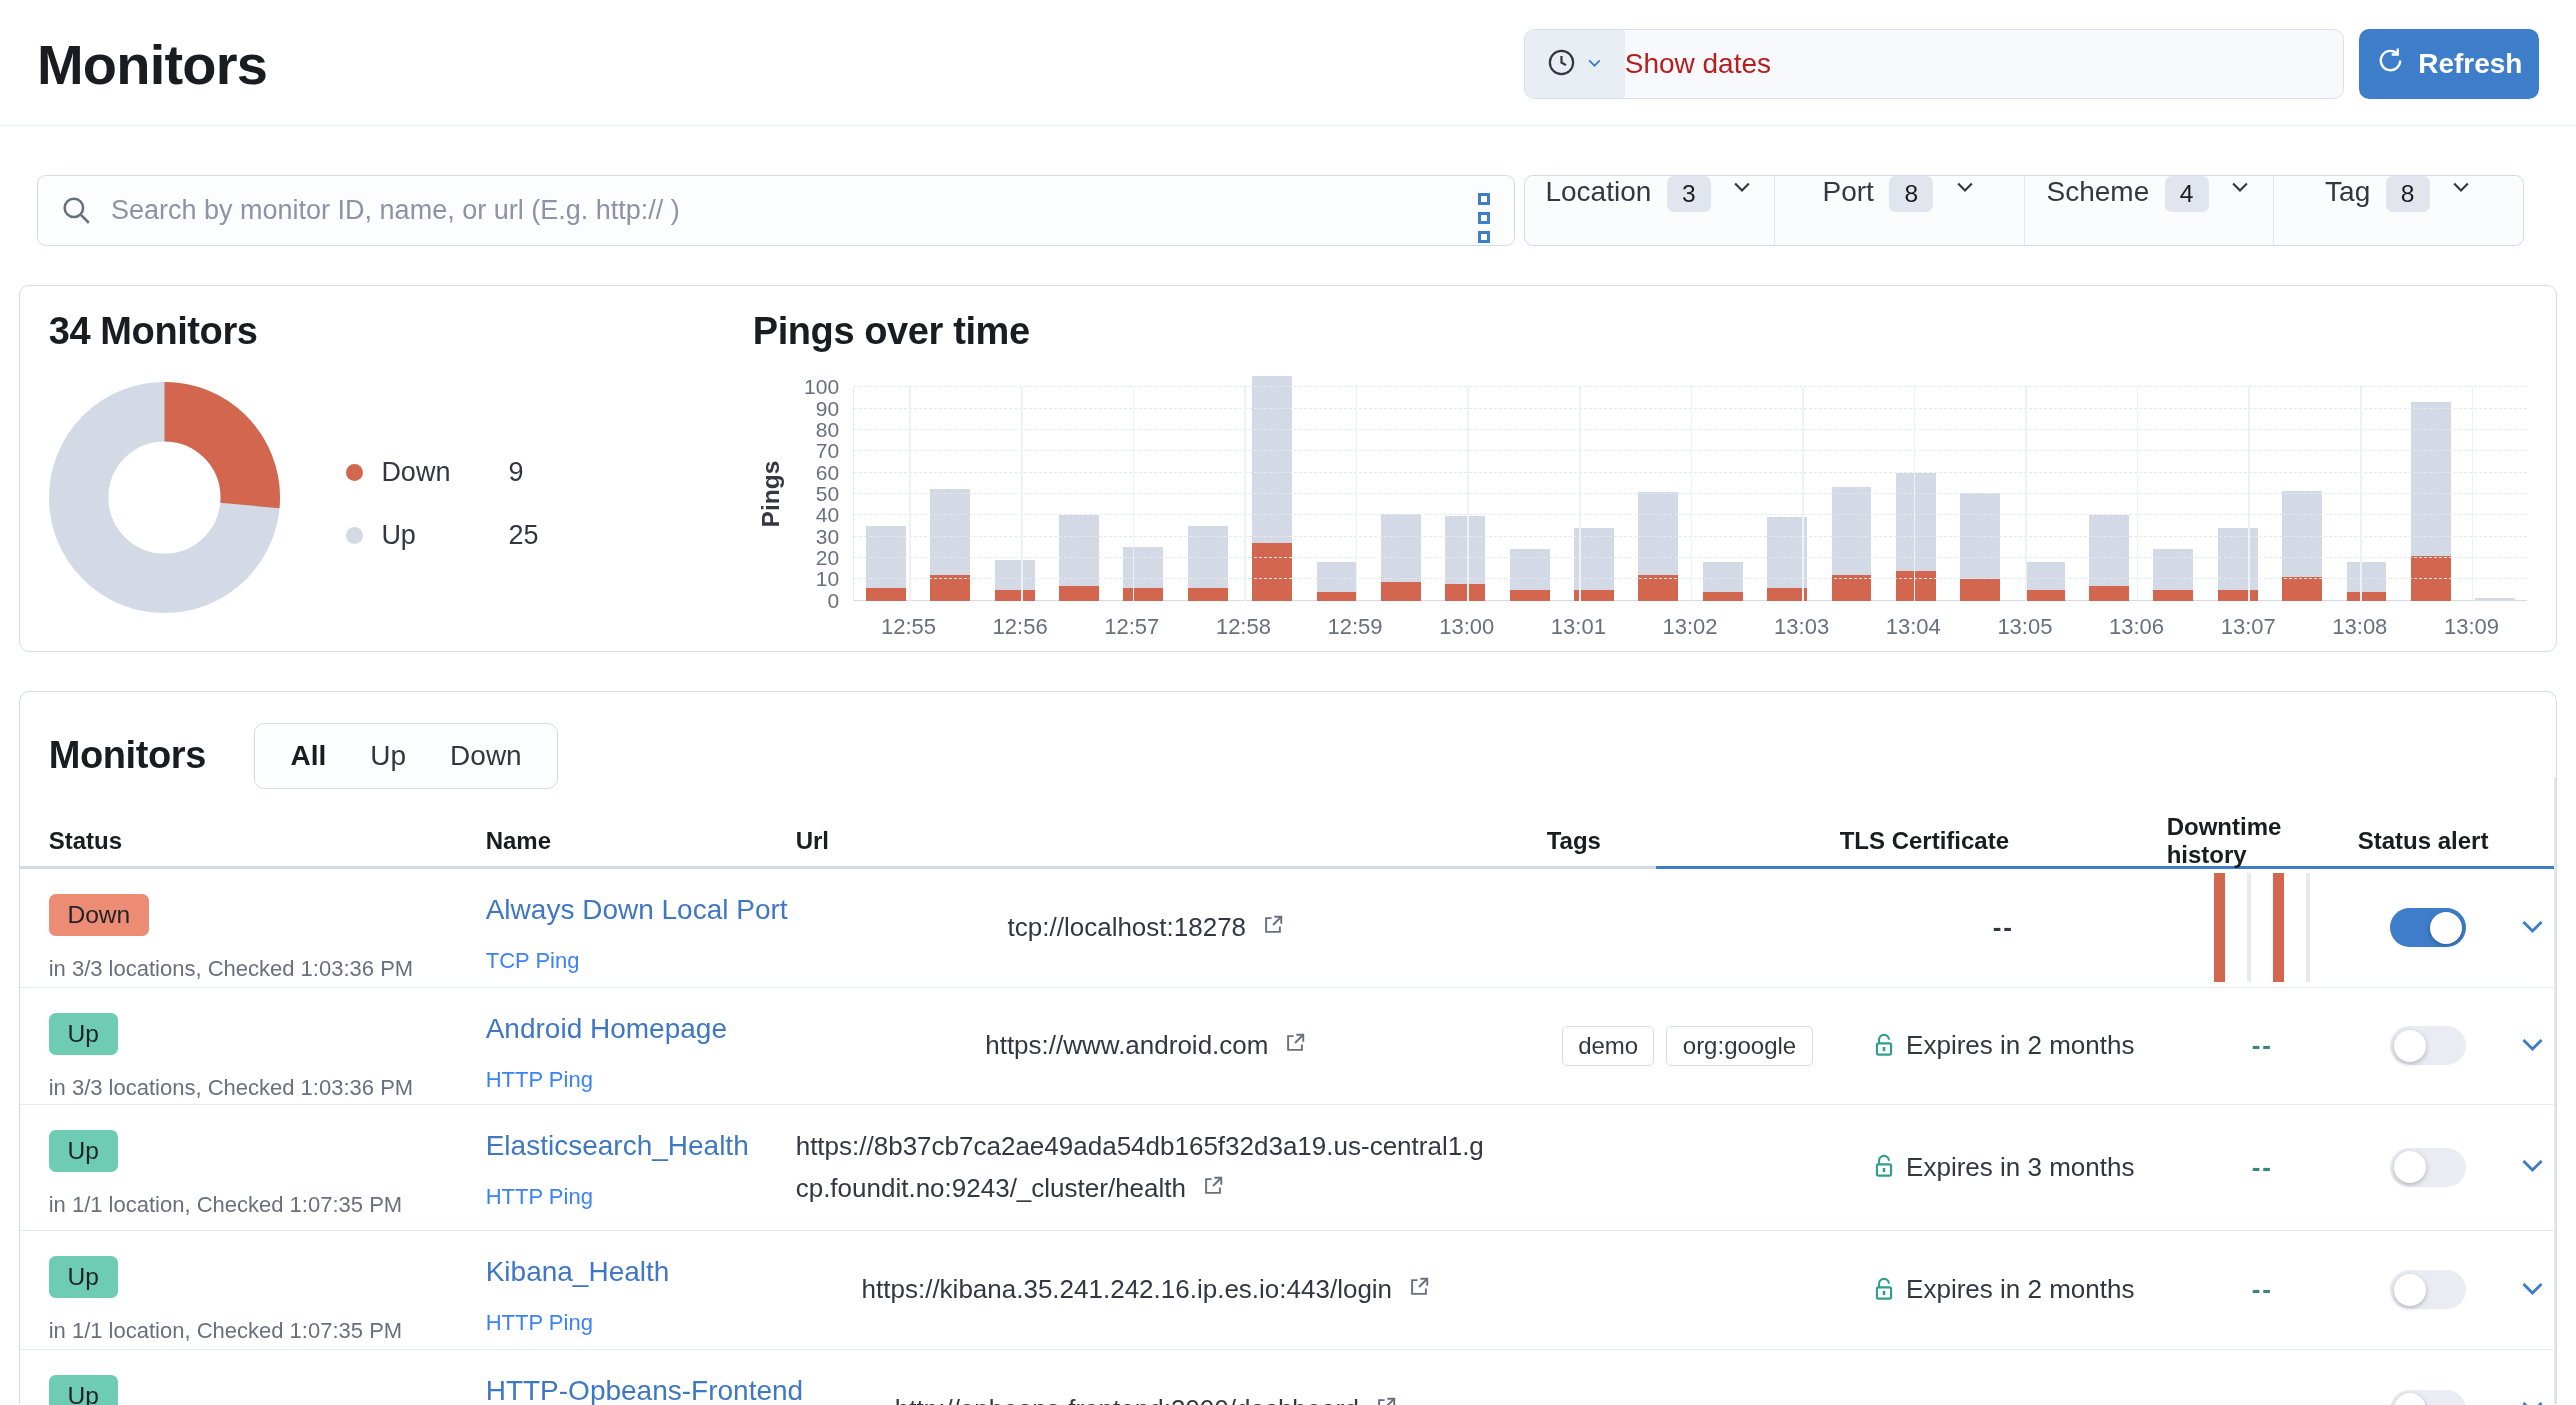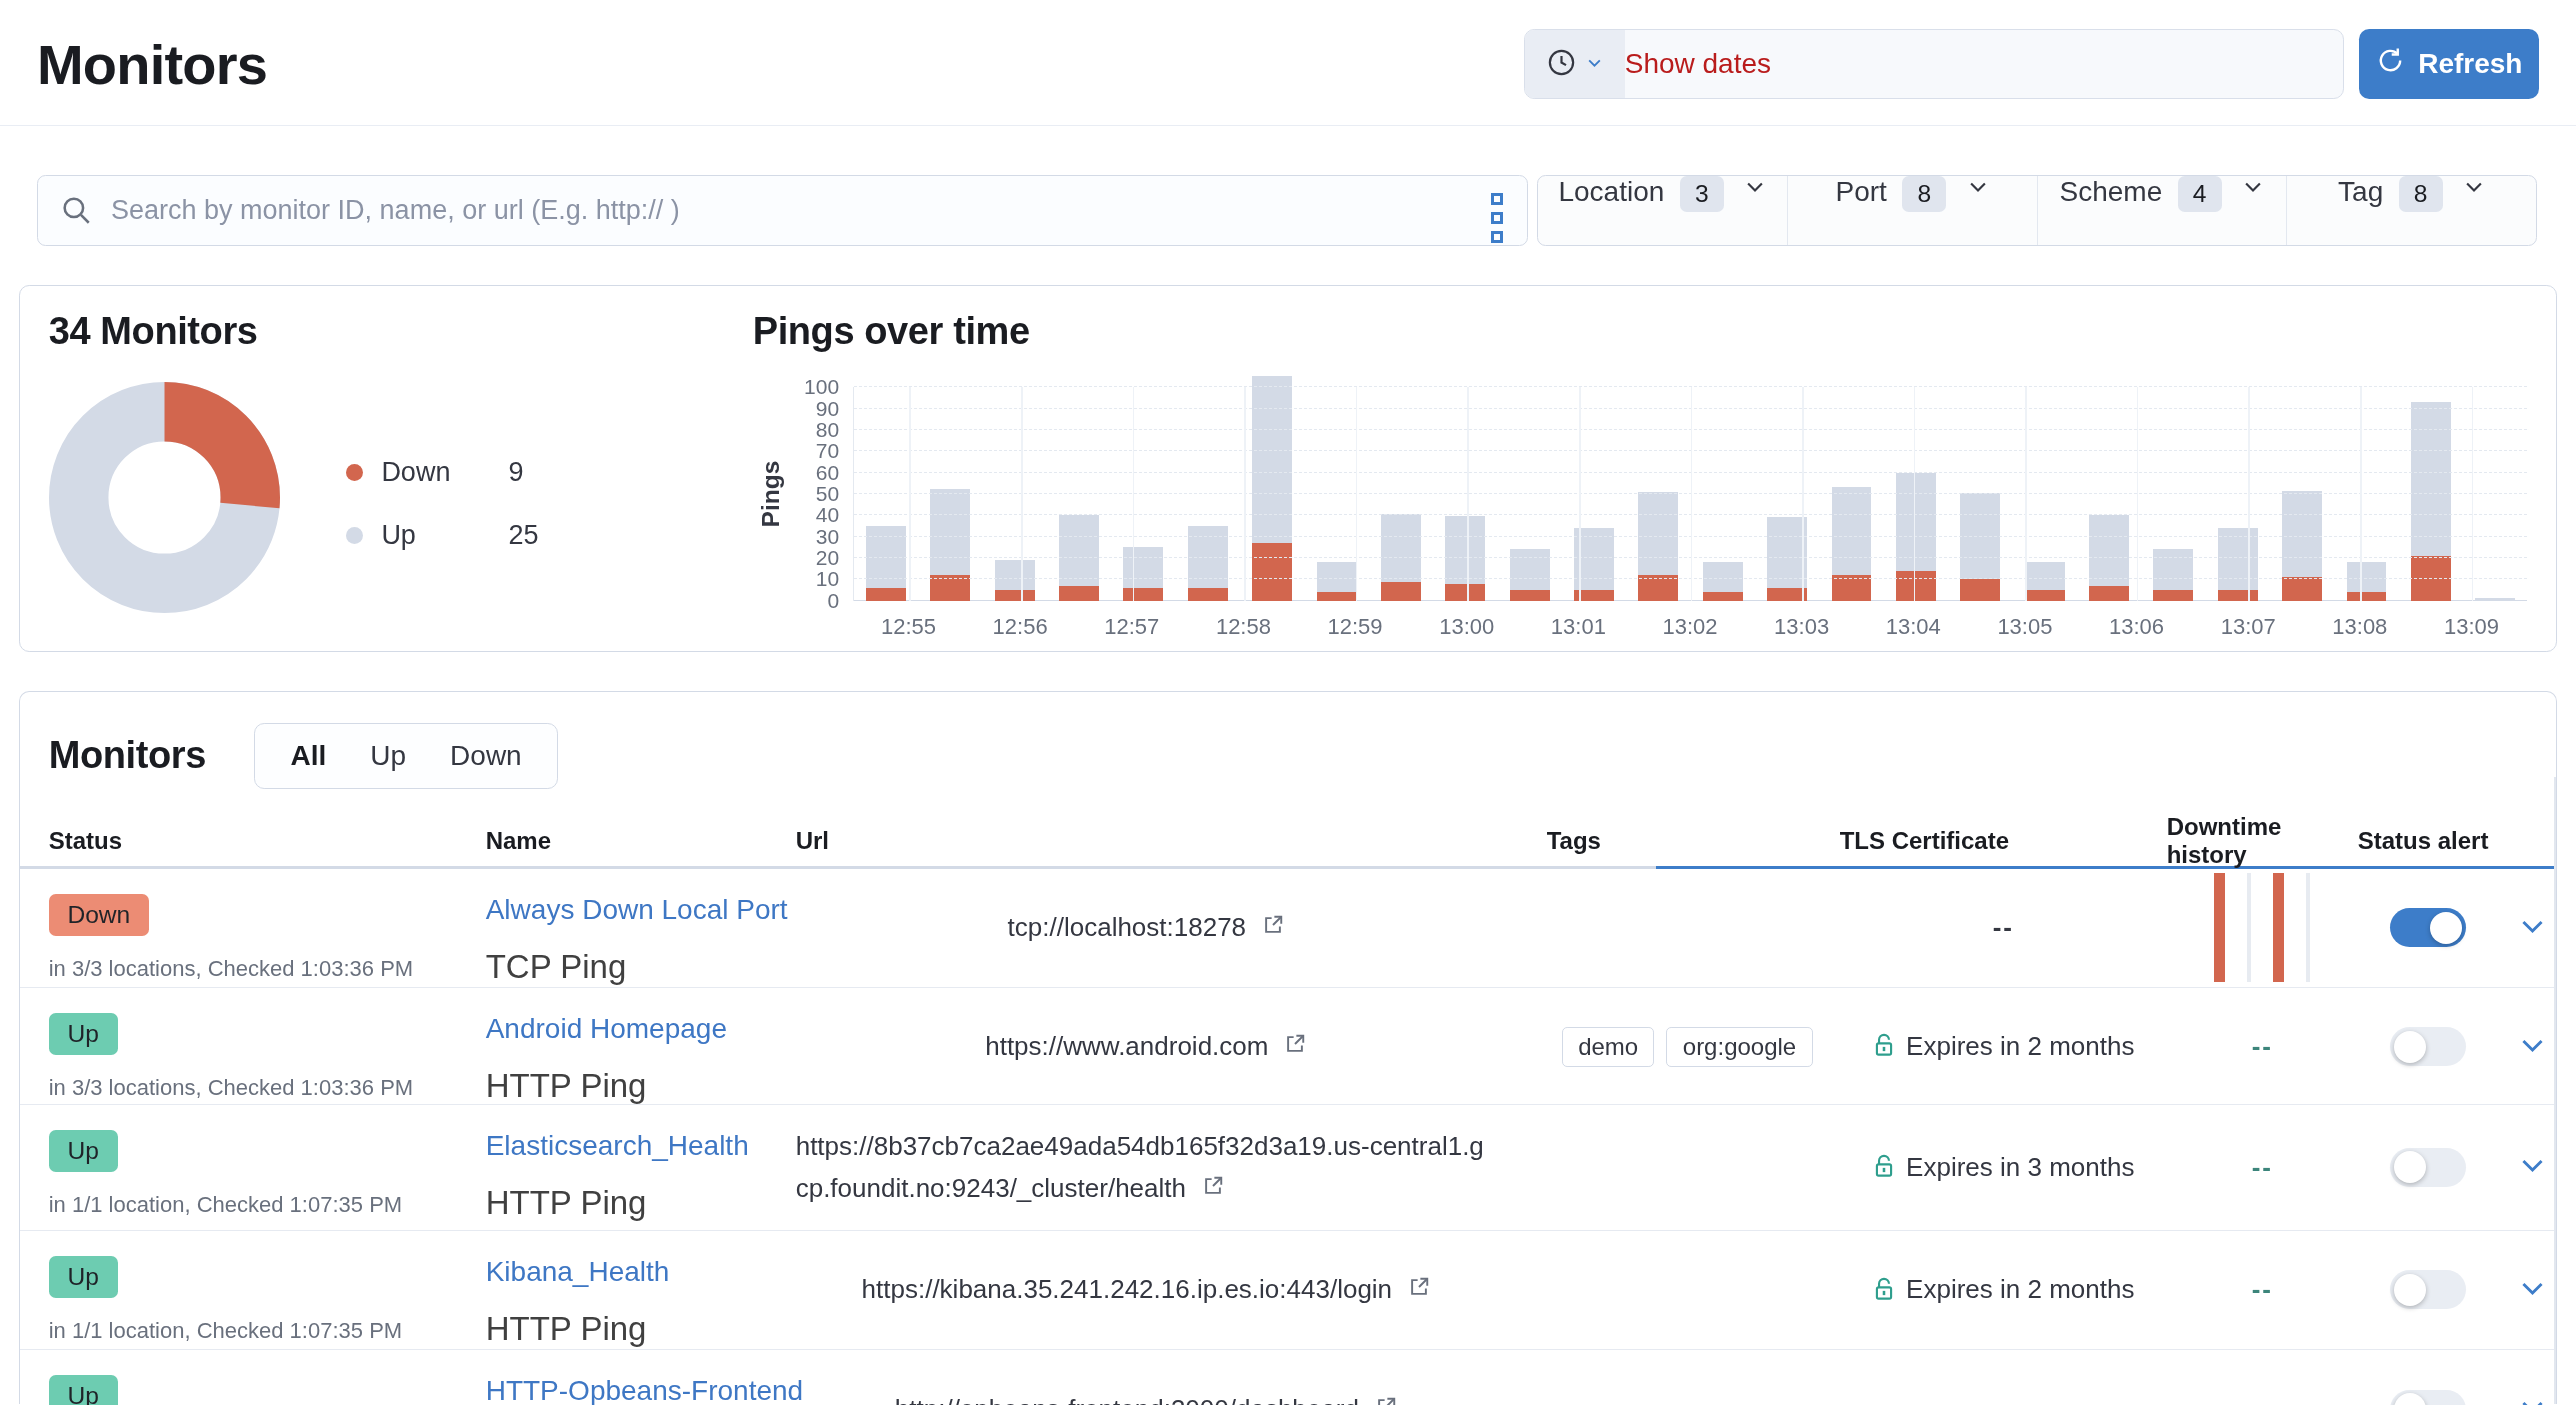--- a/index.html
+++ b/index.html
@@ -15,21 +15,21 @@
     border:1.7px solid #D9DFEA; border-radius:10.2px; background:#F7F9FC; overflow:hidden; }
   .dp-clock-seg { display:flex; align-items:center; justify-content:center; gap:8.5px;
     width:100px; height:100%; background:#E9EDF4; cursor:pointer; }
   .dp-text { flex:1; padding-left:25.5px; font-size:28px; color:#343741; cursor:pointer; }
   .dp-showdates { padding-right:25.5px; font-size:28px; color:#b91c1c; font-weight:500; cursor:pointer; }
   .refresh-btn { display:flex; align-items:center; justify-content:center; gap:13.6px;
     width:180px; height:70px; background:#3D7DC9; color:#fff; font-size:28px; font-weight:600;
     border:none; border-radius:10.2px; cursor:pointer; }
 
   
-  .search-row { display:flex; gap:9px; margin:49px 39px 0 37px; }
+  .search-row { display:flex; gap:9px; margin:49px 52px 0 37px; }
   .search-box { position:relative; flex:1; height:71px; }
   .search-input { width:100%; height:100%; border:1.7px solid #D3DAE6; border-radius:8.5px;
     background:#FBFDFF; font-size:27px; color:#343741; padding:0 76px 0 73px;
     font-family:inherit; }
   .search-input::placeholder { color:#8b93a5; }
   .search-icon-wrap { position:absolute; left:22px; top:18.7px; }
   .kebab { position:absolute; right:20.4px; top:13.6px; display:flex; flex-direction:column; gap:6.8px;
     padding:5.1px; cursor:pointer; }
   .kebab span { width:12px; height:12px; border:3.4px solid #3D7DC9; display:block; }
   .filter-group { display:flex; width:1000px; height:71px; border:1.7px solid #D3DAE6;
@@ -92,21 +92,21 @@
   .trow { display:grid; grid-template-columns:437px 310px 751px 293px 327px 191px 140px 70px;
     padding:0 29px; border-bottom:1.7px solid #E6EAF1; position:relative; }
   .cell { display:flex; flex-direction:column; justify-content:flex-start; padding-top:25.5px; }
   .cell.center { justify-content:center; padding-top:0; flex-direction:row; align-items:center; }
   .status-badge { display:inline-block; width:max-content; font-size:24.6px; padding:6.8px 18.7px;
     border-radius:6.8px; color:#1f2328; }
   .status-badge.down { background:#EC8C74; }
   .status-badge.up { background:#6DCCB1; }
   .status-meta { font-size:22px; color:#69707D; margin-top:20.4px; }
   .mon-name { font-size:28px; color:#3E77C4; text-decoration:none; cursor:pointer; width:max-content; }
-  .mon-type { font-size:33px; color:#404040; margin-top:22px; }
+  .mon-type { font-size:22px; color:#3b82f6; margin-top:22px; }
   .url-text { font-size:26px; color:#343741; line-height:1.65; word-break:break-all;
     padding-right:51px; cursor:pointer; }
   .ext-icon { display:inline-block; margin-left:8.5px; }
   .tag-chip { display:inline-block; border:1.7px solid #D3DAE6; border-radius:5.1px; background:#fff;
     font-size:24px; color:#343741; padding:5.1px 15.3px; margin-right:12px; cursor:pointer; }
   .tls-text { font-size:26px; color:#343741; margin-left:10.2px; }
   .dash { font-size:26px; color:#343741; letter-spacing:1.7px; font-weight:700; }
   .dash.teal { color:#3C857B; }
   .spikes { display:flex; align-items:flex-end; gap:22px; height:109px; }
   .spike-gray { width:4.2px; height:109px; background:#E7EBF1; }

